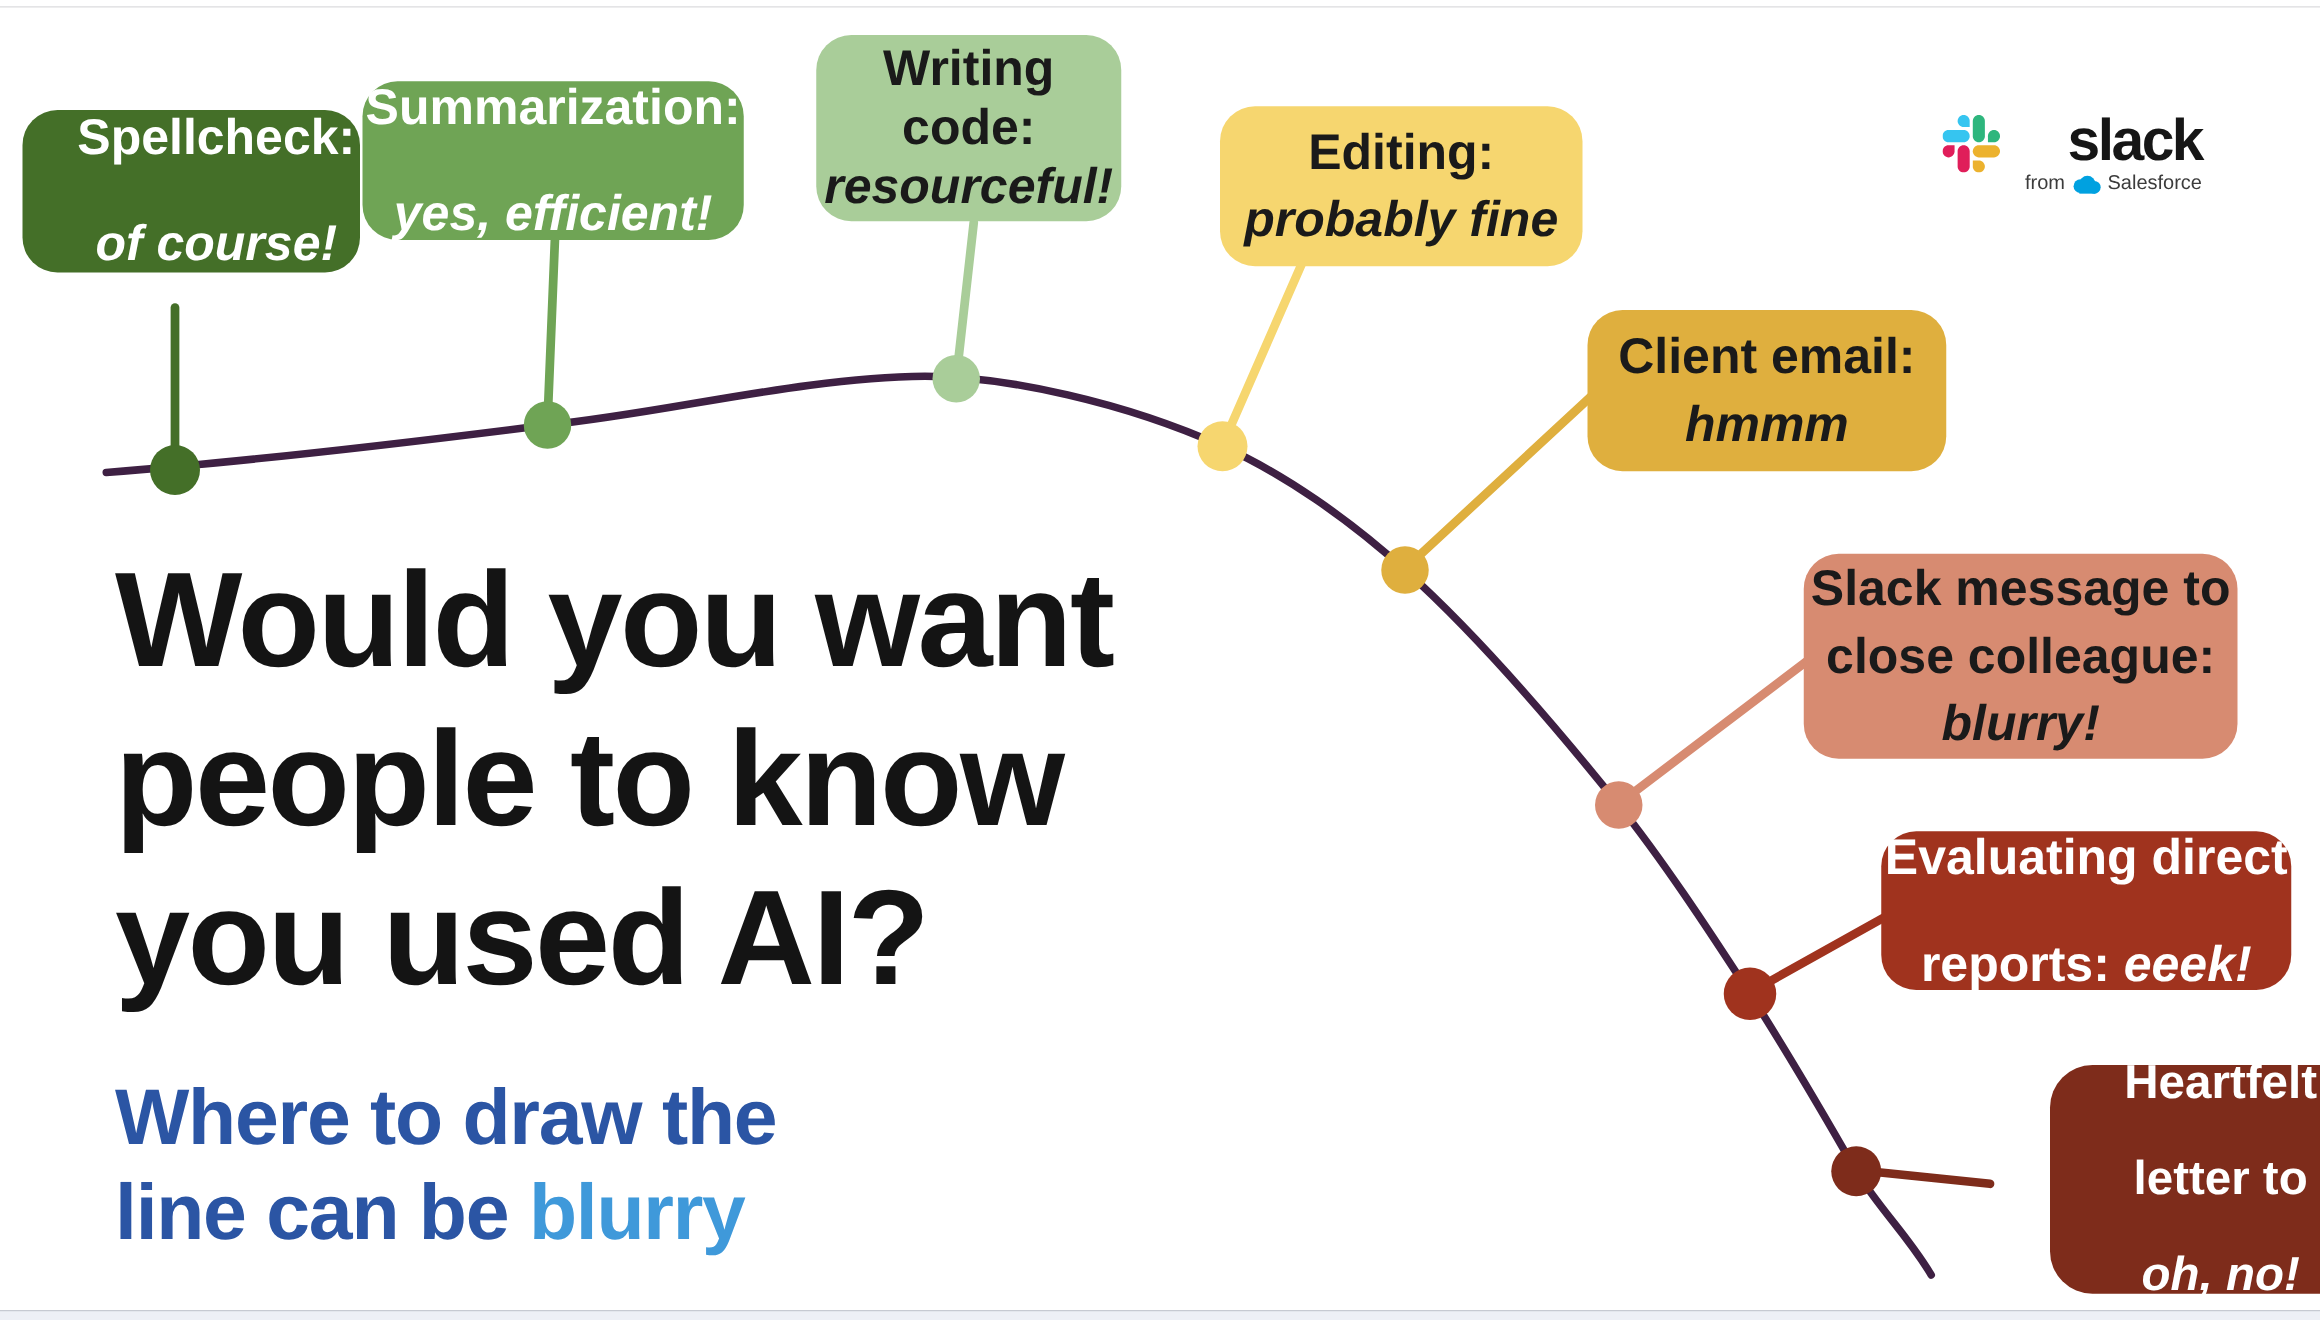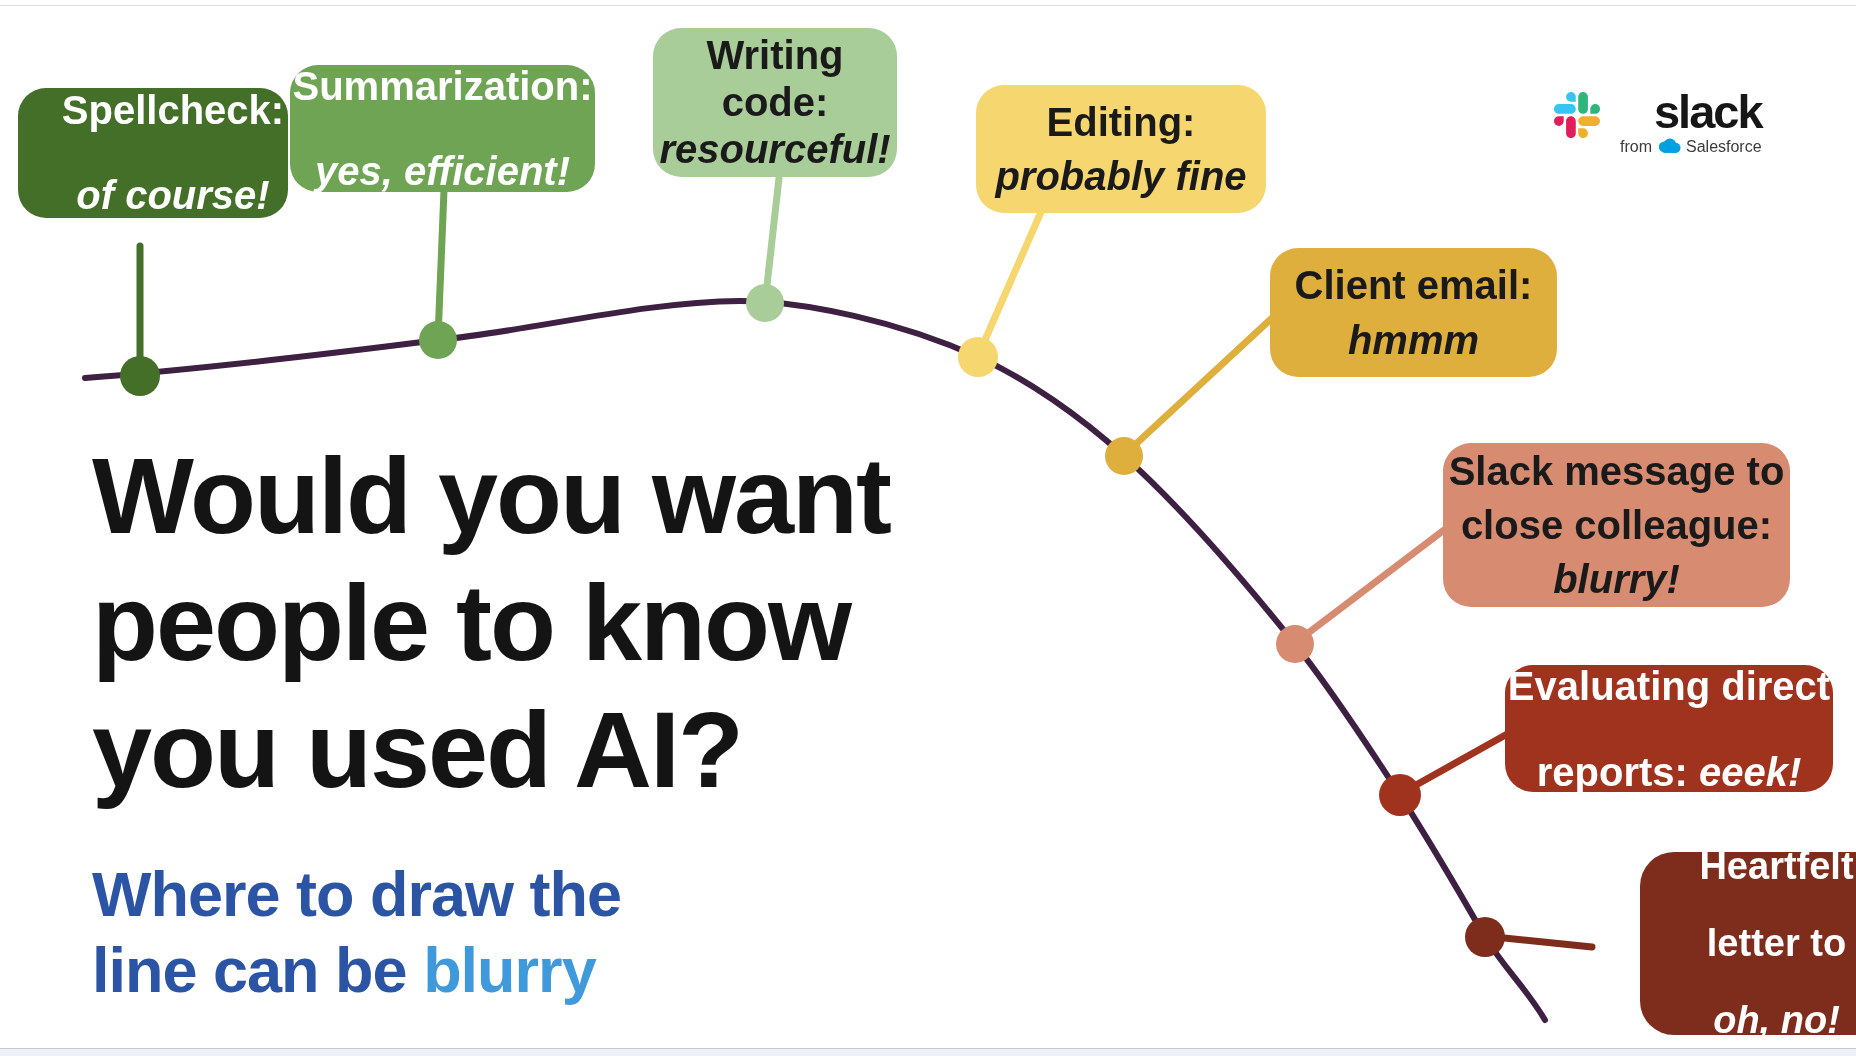--- a/index.html
+++ b/index.html
@@ -32,21 +32,21 @@
   .callout.dark{color:#1a1a1a;}
   .it{font-style:italic;}
 
   .logo{position:absolute;left:1554px;top:88px;display:flex;align-items:flex-start;gap:12px;}
   .logo .mark{margin-top:4px;}
   .logo .txtcol{display:flex;flex-direction:column;align-items:flex-end;margin-left:8px;}
   .logo .wordmark{
     font-size:47px;line-height:48px;font-weight:800;letter-spacing:-2px;color:#161616;
   }
   .logo .byline{
-    font-size:16px;color:#3c3c3c;display:flex;align-items:flex-start;gap:5px;margin-top:2px;
+    font-size:16px;color:#3c3c3c;display:flex;align-items:flex-end;gap:5px;margin-top:2px;
     font-weight:normal;
   }
 </style>
 </head>
 <body>
 
 <div class="stage">
 
   <svg class="overlay" width="1856" height="1056" viewBox="0 0 1856 1056">
 

